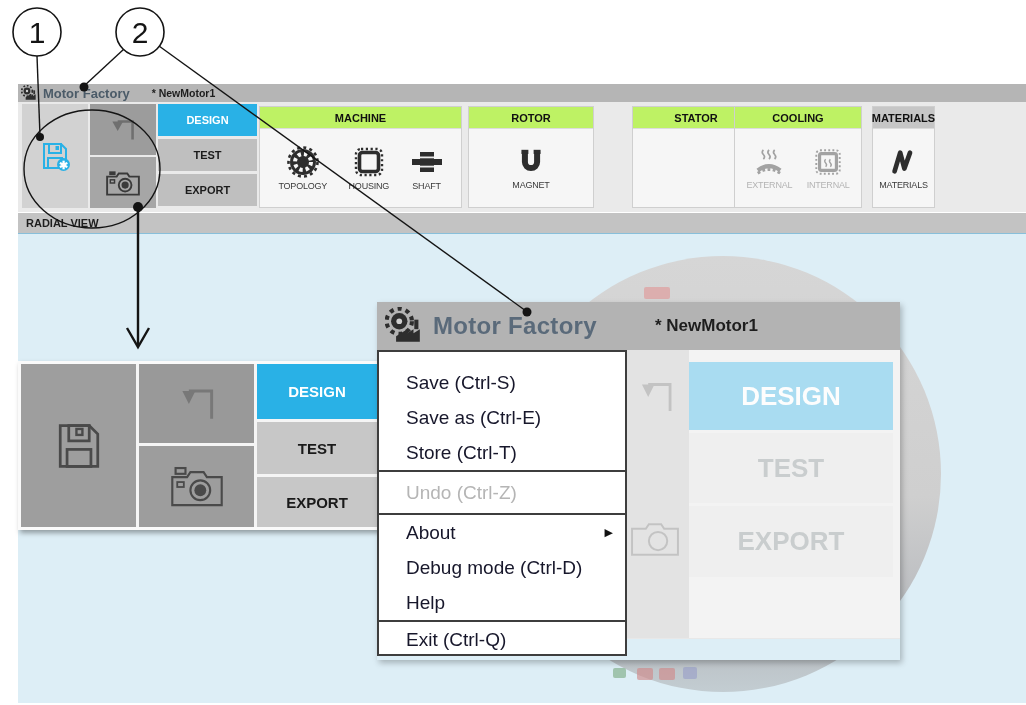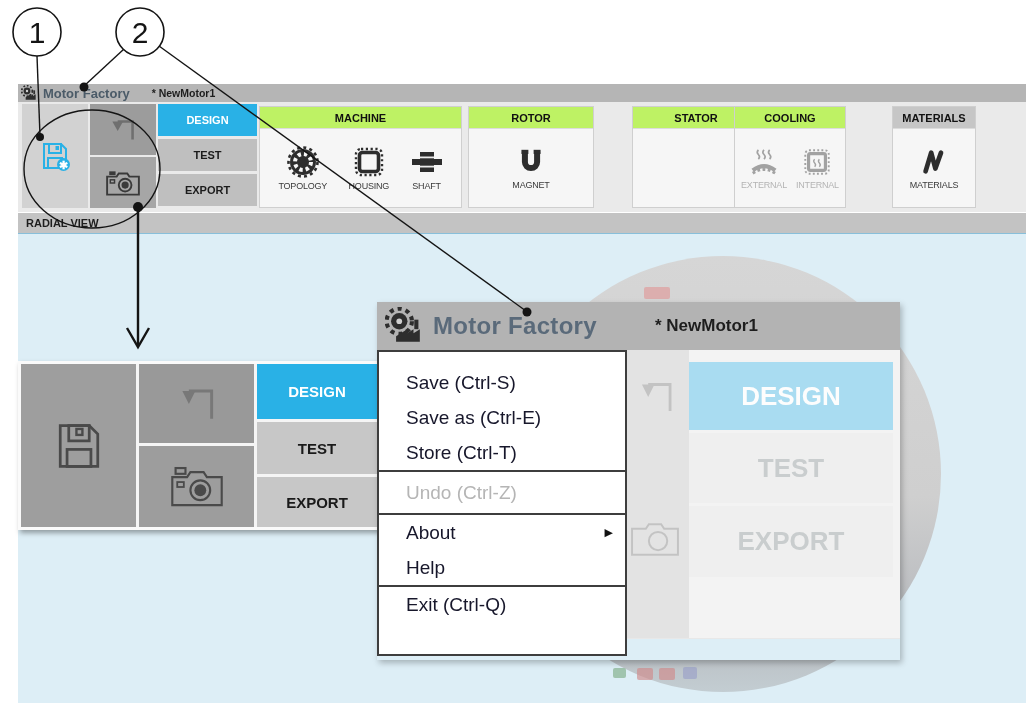--- a/index.html
+++ b/index.html
@@ -163,21 +163,21 @@
           </svg>
           <span class="lbl">MAGNET</span>
         </div>
       </div>
     </div>
 
     <div class="group" style="left:582px;width:128px;margin-left:32px;">
       <div class="ghead">STATOR</div>
     </div>
 
-    <div class="group" style="left:716px;width:112px;">
+    <div class="group" style="left:716px;width:128px;">
       <div class="ghead">COOLING</div>
       <div class="gbody">
         <div class="ritem disabled">
           <svg width="30" height="30" viewBox="0 0 32 32">
             <g fill="none" stroke="#a2a2a2" stroke-width="1.8">
               <path d="M10,13 q2.5,-2.5 0,-5 q-2.5,-2.5 0,-5"></path>
               <path d="M16,13 q2.5,-2.5 0,-5 q-2.5,-2.5 0,-5"></path>
               <path d="M22,13 q2.5,-2.5 0,-5 q-2.5,-2.5 0,-5"></path>
             </g>
             <path d="M4,25 Q16,16 28,25" fill="none" stroke="#a2a2a2" stroke-width="4.4"></path>
@@ -192,21 +192,21 @@
             <g fill="none" stroke="#a2a2a2" stroke-width="1.5">
               <path d="M13.5,21 q2,-2 0,-4 q-2,-2 0,-4"></path>
               <path d="M18.5,21 q2,-2 0,-4 q-2,-2 0,-4"></path>
             </g>
           </svg>
           <span class="lbl">INTERNAL</span>
         </div>
       </div>
     </div>
 
-    <div class="group" style="left:874px;width:84px;">
+    <div class="group" style="left:854px;width:63px;">
       <div class="ghead gray">MATERIALS</div>
       <div class="gbody">
         <div class="ritem">
           <svg width="30" height="30" viewBox="0 0 32 32">
             <polyline points="7,26 13,6 17.5,23 23.5,6" fill="none" stroke="#2d2d2d" stroke-width="5" stroke-linecap="round" stroke-linejoin="round"></polyline>
           </svg>
           <span class="lbl">MATERIALS</span>
         </div>
       </div>
     </div>
@@ -286,20 +286,21 @@
       <div class="mi" style="margin-top:13px;">Save (Ctrl-S)</div>
       <div class="mi">Save as (Ctrl-E)</div>
       <div class="mi">Store (Ctrl-T)</div>
       <div class="msep"></div>
       <div class="mi disabled">Undo (Ctrl-Z)</div>
       <div class="msep"></div>
       <div class="mi">
         <span>About</span>
         <span class="sub">▶</span>
       </div>
+      <div class="mi">Debug mode (Ctrl-D)</div>
       <div class="mi">Help</div>
       <div class="msep"></div>
       <div class="mi">Exit (Ctrl-Q)</div>
     </div>
   </div>
 
   <svg class="overlay" width="1026" height="705">
     <g stroke="#141414" fill="none" stroke-width="1.4">
       <line x1="37" y1="56" x2="40" y2="136"></line>
       <line x1="124" y1="49" x2="84" y2="86"></line>

